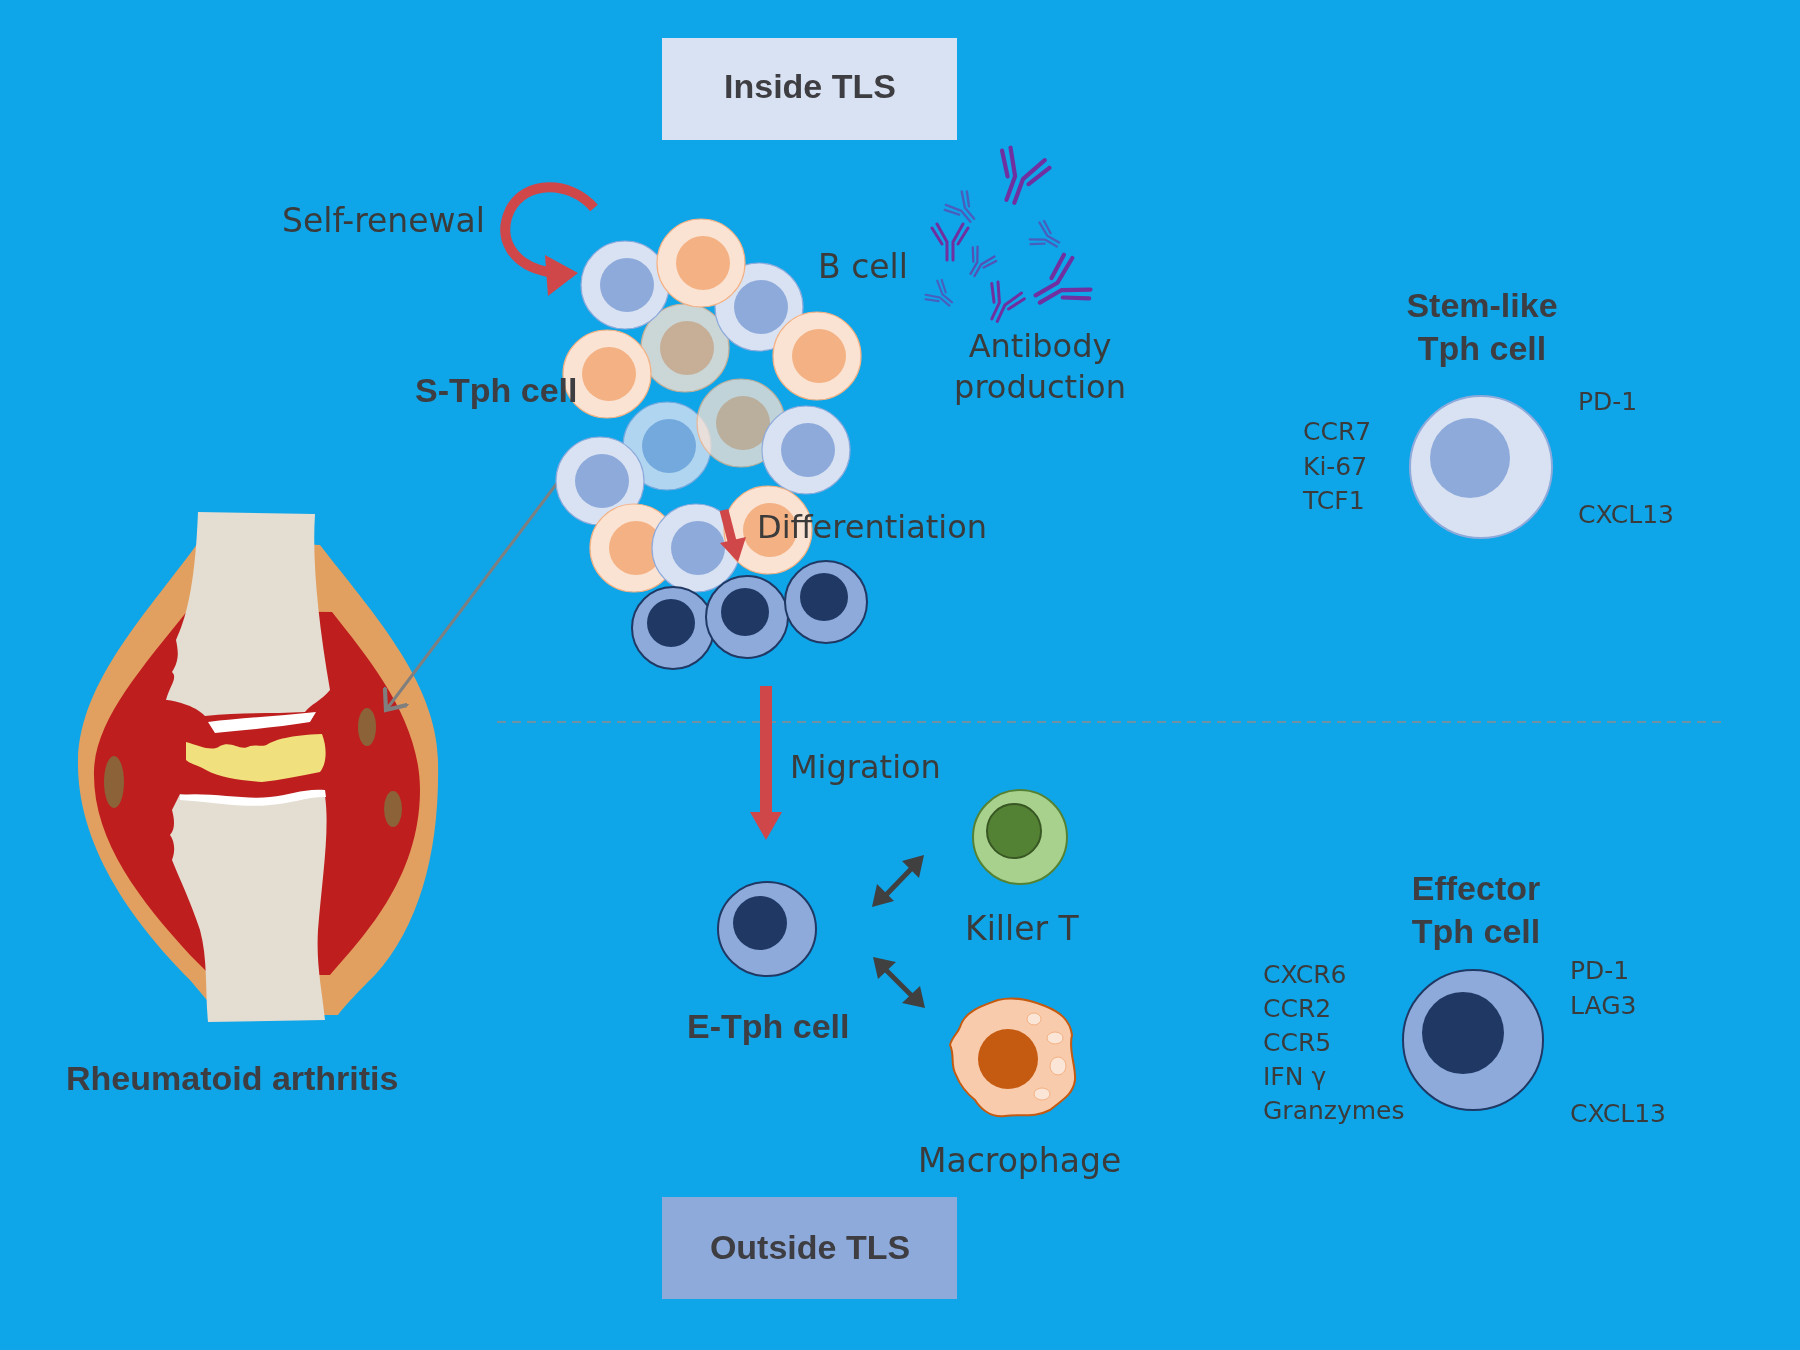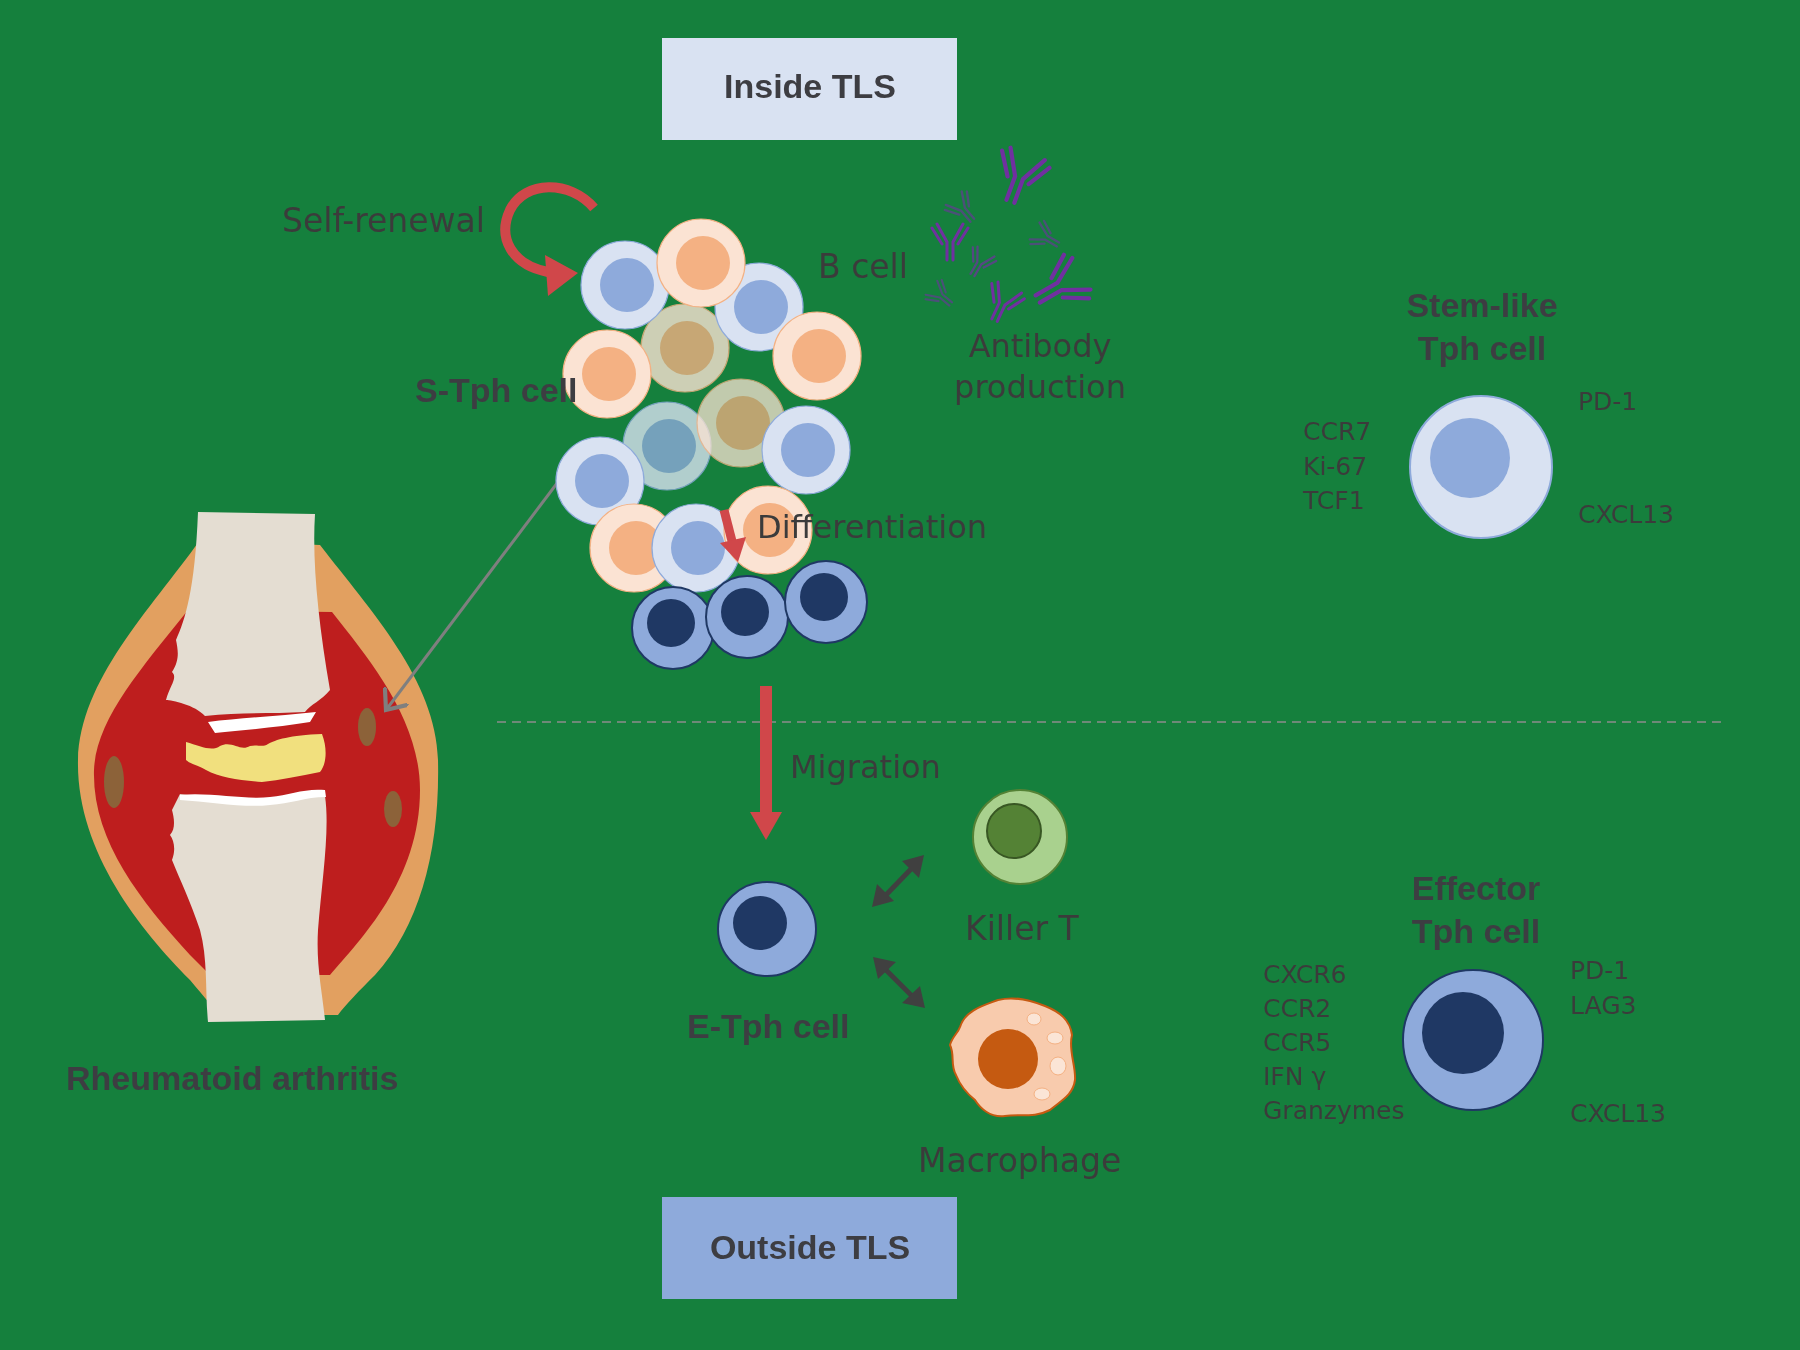--- a/index.html
+++ b/index.html
@@ -1,16 +1,16 @@
 <!DOCTYPE html>
 <html><head>
 <meta charset="utf-8">
 <style>
   html, body { margin: 0; padding: 0; background: #ffffff; }
-  #canvas { position: relative; width: 1800px; height: 1350px; overflow: hidden; background: #15803d; }
+  #canvas { position: relative; width: 1800px; height: 1350px; overflow: hidden; background: #0ea5e9; }
   svg { position: absolute; left: 0; top: 0; }
   .lbl { font-family: "DejaVu Sans", sans-serif; fill: #3b3b3b; }
   .bold { font-family: "Liberation Sans", sans-serif; font-weight: bold; fill: #3d3d42; }
   .thin { font-family: "DejaVu Sans", sans-serif; fill: #3b3b3b; font-weight: normal; }
 </style>
 </head>
 <body>
 
 <div id="canvas">
 <svg width="1800" height="1350" viewBox="0 0 1800 1350" xmlns="http://www.w3.org/2000/svg">

